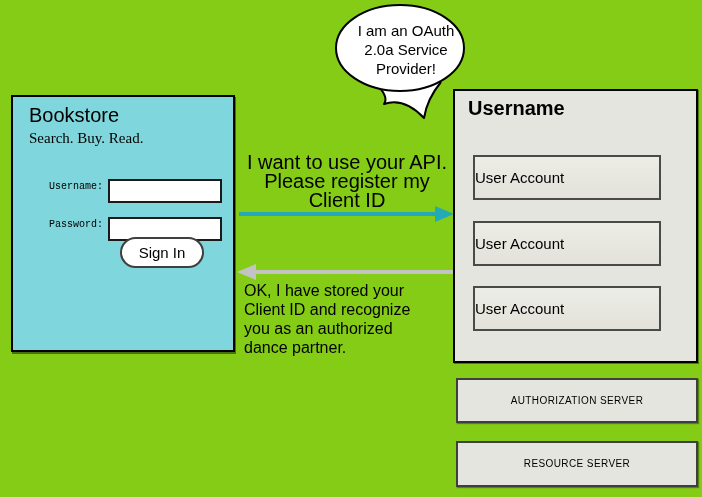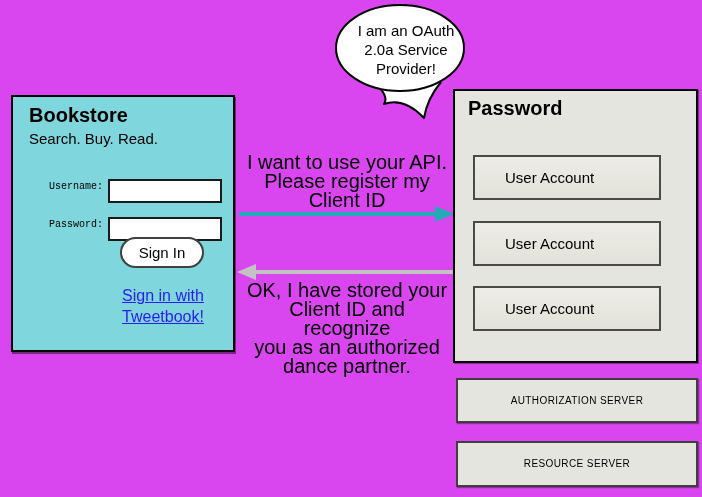--- a/index.html
+++ b/index.html
@@ -1,37 +1,37 @@
 <!DOCTYPE html>
 <html><head>
 <meta charset="utf-8">
 <style>
   html,body{margin:0;padding:0;background:#fff;}
   .canvas{
-    position:relative;width:702px;height:497px;background:#d946ef;
+    position:relative;width:702px;height:497px;background:#84cc16;
     font-family:"Liberation Sans",sans-serif;color:#000;overflow:hidden;
   }
   .abs{position:absolute;}
   .preline{white-space:pre-line;}
 
   
   .bubble-svg{left:328px;top:0;}
   .bubble-text{
     left:345px;top:21px;width:122px;text-align:center;
     font-size:15px;line-height:19px;
   }
 
   
   .bookstore{
     left:11px;top:95px;width:224px;height:257px;box-sizing:border-box;
     background:#7FD6DC;border:2px solid #000;
     box-shadow:1px 2px 0 rgba(0,0,0,0.45);
   }
-  .bookstore .title{left:16px;top:7px;font-size:20px;font-weight:bold;}
-  .bookstore .tagline{left:16px;top:33px;font-size:15px;}
+  .bookstore .title{left:16px;top:7px;font-size:20px;font-weight:normal;}
+  .bookstore .tagline{left:16px;top:33px;font-size:15px;font-family:Liberation Serif, serif;}
   .form-row{left:0;width:212px;height:22px;}
   .row-username{top:82px;}
   .row-password{top:120px;}
   .field-label{position:absolute;right:122px;top:2px;font-size:10px;font-family:Liberation Mono, monospace;}
   .text-input{
     position:absolute;left:95px;top:0;width:104px;height:20px;
     border:2px solid #1a1a1a;background:#fff;border-radius:0;
     font-size:14px;font-family:"Liberation Sans",sans-serif;padding:0 3px;
   }
   .signin-btn{
@@ -47,37 +47,37 @@
   }
 
   
   .request-text{
     left:244px;top:153px;width:206px;text-align:center;
     font-size:20px;line-height:19px;
   }
   .request-arrow{left:238px;top:205px;}
   .response-arrow{left:236px;top:263px;}
   .response-text{
-    left:244px;top:281px;width:206px;text-align:center;
-    font-size:20px;line-height:19px;
+    left:244px;top:281px;width:206px;
+    font-size:16px;line-height:19px;
   }
 
   
   .tweetbook{
     left:453px;top:89px;width:245px;height:274px;box-sizing:border-box;
     background:#E5E5E0;border:2px solid #000;
     box-shadow:1px 1px 0 rgba(0,0,0,0.4);
   }
   .tweetbook .title{left:13px;top:6px;font-size:20px;font-weight:bold;}
   .tweetbook .subtitle{left:13px;top:32px;font-size:14px;}
   .account-box{
     left:18px;width:188px;height:45px;box-sizing:border-box;
     background:linear-gradient(#EDEDE7,#E2E2DA);
     border:2px solid #4A4A49;
-    font-size:15px;line-height:41px;padding-left:30px;
+    font-size:15px;line-height:41px;padding-left:0;
   }
   .account-0{top:64px;}
   .account-1{top:130px;}
   .account-2{top:195px;}
 
   
   .server-box{
     left:456px;width:242px;height:45px;box-sizing:border-box;
     background:#E5E5E0;border:2px solid #3F3F3E;
     box-shadow:1px 1px 1px rgba(0,0,0,0.35);
@@ -108,43 +108,41 @@
       <input class="text-input" type="text" value="" style="">
     </div>
 
     <div class="abs form-row row-password">
       <span class="field-label">Password:</span>
       <input class="text-input" type="password" value="" style="">
     </div>
 
     <button class="abs signin-btn">Sign In</button>
 
-    <a href="#" class="abs oauth-link preline">Sign in with
-Tweetbook!</a>
   </div>
 
   <div class="abs request-text preline">I want to use your API.
 Please register my
 Client ID</div>
   <svg class="abs request-arrow" width="217" height="18" viewBox="0 0 217 18">
     <line x1="1" y1="9" x2="199" y2="9" stroke="#24A9B6" stroke-width="4"></line>
     <polygon points="197,1 216,9 197,17" fill="#24A9B6"></polygon>
   </svg>
 
   <svg class="abs response-arrow" width="218" height="18" viewBox="0 0 218 18">
     <polygon points="20,1 1,9 20,17" fill="#C3C3C3"></polygon>
     <line x1="18" y1="9" x2="217" y2="9" stroke="#C3C3C3" stroke-width="4"></line>
   </svg>
   <div class="abs response-text preline">OK, I have stored your
 Client ID and recognize
 you as an authorized
 dance partner.</div>
 
   <div class="abs tweetbook">
-    <div class="abs title">Password</div>
+    <div class="abs title">Username</div>
 
     <div class="abs account-box account-0">User Account</div>
     <div class="abs account-box account-1">User Account</div>
     <div class="abs account-box account-2">User Account</div>
   </div>
 
   <div class="abs server-box auth-server">AUTHORIZATION SERVER</div>
   <div class="abs server-box resource-server">RESOURCE SERVER</div>
 
 </div>

